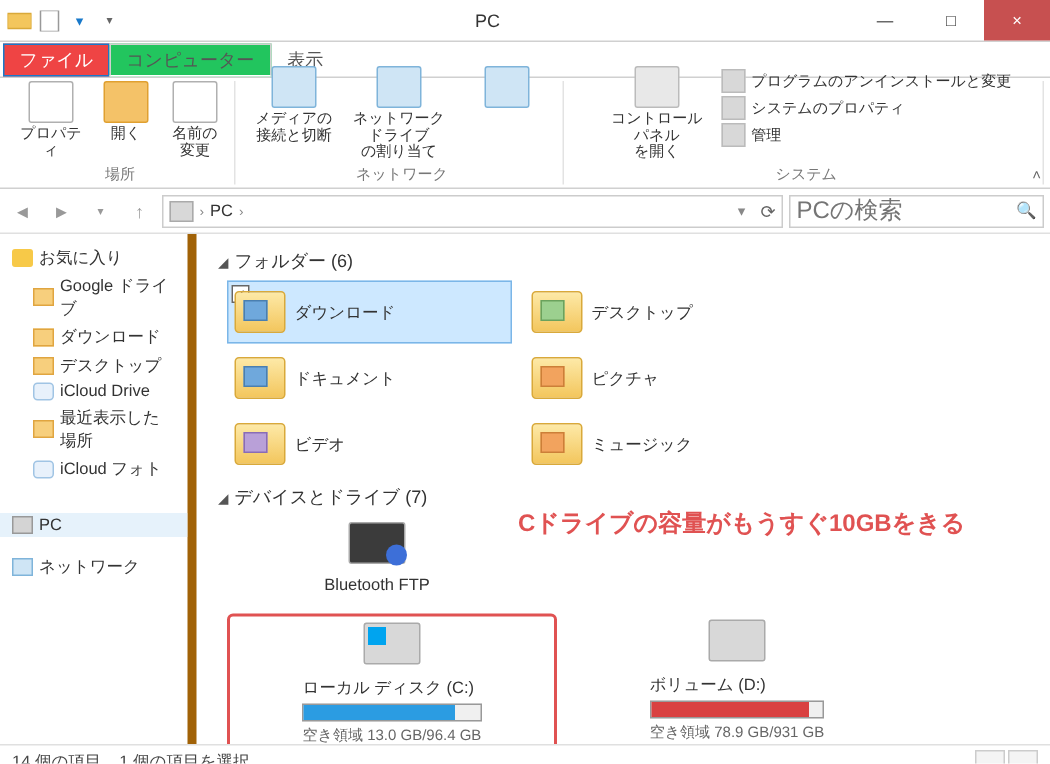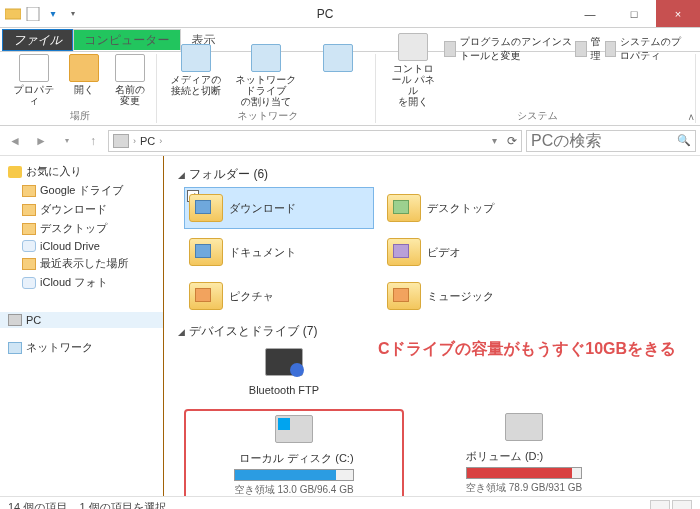--- a/index.html
+++ b/index.html
@@ -8,21 +8,21 @@
 .titlebar { height: 28px; background: #fff; border-bottom: 1px solid #d0d0d0; display: flex; align-items: center; }
 .titlebar .left-icons { display: flex; align-items: center; gap: 2px; padding-left: 4px; }
 .titlebar .tb-icon { width: 18px; height: 18px; display: flex; align-items: center; justify-content: center; }
 .titlebar .title { flex: 1; text-align: center; font-size: 12px; }
 .titlebar .win-controls { display: flex; height: 100%; }
 .titlebar .win-btn { width: 44px; display: flex; align-items: center; justify-content: center; font-size: 11px; }
 .titlebar .win-close { background: #c75050; color: #fff; }
 
 .tabs-row { height: 24px; display: flex; align-items: flex-end; border-bottom: 1px solid #d0d0d0; padding-left: 2px; }
 .tab { height: 22px; padding: 0 10px; display: flex; align-items: center; border: 1px solid transparent; font-size: 12px; }
-.tab.active-file { background: #404040; color: #fff; border-color: #1979ca; font-style: italic; }
+.tab.active-file { background: #ef4444; color: #fff; border-color: #1979ca; }
 .tab.plain { color: #555; }
 
 .ribbon { height: 74px; display: flex; background: #fff; border-bottom: 1px solid #d0d0d0; padding: 2px 4px; gap: 4px; position: relative;}
 .rgroup { display: flex; flex-direction: column; align-items: center; justify-content: flex-end; padding: 0 8px; border-right: 1px solid #e3e3e3; }
 .rgroup:last-child { border-right: none; }
 .rgroup-inner { display: flex; gap: 6px; flex: 1; align-items: flex-start; }
 .rgroup-label { font-size: 10px; color: #777; padding-top: 2px; }
 .rbtn-big { display: flex; flex-direction: column; align-items: center; width: 44px; gap: 2px; }
 .rbtn-big .icon { width: 30px; height: 28px; background: #f4c268; border: 1px solid #e0a030; border-radius: 2px; }
 .rbtn-big.prop .icon { background: #fff; border: 1px solid #b0b0b0; }
@@ -36,21 +36,21 @@
 .navbar { height: 30px; display: flex; align-items: center; border-bottom: 1px solid #e0e0e0; padding: 0 4px; gap: 4px; }
 .nav-arrow { width: 22px; height: 22px; display: flex; align-items: center; justify-content: center; color: #999; }
 .addr-box { flex: 1; height: 22px; border: 1px solid #ccc; display: flex; align-items: center; padding: 0 4px; gap: 4px; }
 .addr-box .pc-ico { width: 16px; height: 14px; background: #d8d8d8; border: 1px solid #aaa; }
 .addr-text { font-size: 11px; }
 .search-box { width: 170px; height: 22px; border: 1px solid #ccc; display: flex; align-items: center; padding: 0 4px; gap: 4px; }
 .search-box input { border: none; outline: none; width: 100%; font-size: 16px; }
 .search-box .sico { color: #888; font-size: 11px; }
 
 .body-row { display: flex; height: 340px; }
-.sidebar { width: 164px; border-right: 1px solid #a16207; overflow: auto; padding: 6px 0; }
+.sidebar { width: 131px; border-right: 6px solid #a16207; overflow: auto; padding: 6px 0; }
 .tree-item { display: flex; align-items: center; gap: 4px; padding: 2px 8px; font-size: 11px; color: #333; }
 .tree-item.indent { padding-left: 22px; }
 .tree-ico { width: 14px; height: 12px; flex-shrink: 0; }
 .ico-star { background: #f7c948; border-radius: 2px; }
 .ico-folder { background: #f7cf7d; border: 1px solid #e0a540; }
 .ico-pc { background: #d4d4d4; border: 1px solid #999; }
 .ico-net { background: #cfe5f5; border: 1px solid #7fb4da; }
 .ico-cloud { background: #e8f1fb; border: 1px solid #a0c4e4; border-radius: 3px; }
 .tree-group-gap { height: 10px; }
 
@@ -65,21 +65,21 @@
 .folder-ico { width: 34px; height: 28px; flex-shrink: 0; position: relative; }
 .folder-ico .folder-bg { position: absolute; inset: 0; background: linear-gradient(#fde9a7,#f3c65d); border: 1px solid #d9a93a; border-radius: 3px; }
 .folder-ico .inset { position: absolute; left: 6px; top: 6px; width: 16px; height: 14px; background: #6fa8dc; border: 1px solid #4a7fb0; }
 .folder-ico .inset.green { background:#9cd08f; border-color:#6ba25d;}
 .folder-ico .inset.purple { background:#b9a0d8; border-color:#8a6cb5;}
 .folder-ico .inset.orange { background:#f2a35e; border-color:#cc7f38;}
 .folder-label { font-size: 11px; }
 
 .drive-grid { display: flex; flex-wrap: wrap; gap: 6px 10px; padding-left: 14px; }
 .drive-item { width: 220px; display: flex; align-items: center; gap: 8px; padding: 4px; flex-direction: column; }
-.drive-item.highlight { border: 2px solid #e05252; border-radius: 4px; text-align: right; }
+.drive-item.highlight { border: 2px solid #e05252; border-radius: 4px; }
 .drive-ico { width: 38px; height: 28px; flex-shrink: 0; background: #d8d8d8; border: 1px solid #aaa; border-radius: 2px; position: relative; }
 .drive-ico.bt::after { content: ""; position: absolute; right: -2px; bottom: -2px; width: 14px; height: 14px; background: #3d6fd8; border-radius: 50%; }
 .drive-ico.win::after { content: ""; position: absolute; left: 2px; top: 2px; width: 12px; height: 12px; background:#00a4ef; }
 .drive-ico.bd { background: linear-gradient(#f2f2f2,#c8c8c8); }
 .drive-info { flex: 1; }
 .drive-name { font-size: 11px; margin-bottom: 3px; }
 .drive-bar { height: 12px; border: 1px solid #999; background: #f0f0f0; margin-bottom: 2px; position: relative; }
 .drive-bar .fill { height: 100%; }
 .fill.blue { background: #2b9ce2; }
 .fill.red { background: #d94141; }
@@ -162,32 +162,32 @@
     <div class="rgroup-label">ネットワーク</div>
   </div>
 
   <div class="rgroup" style="flex:1">
     <div class="rgroup-inner" style="align-items:flex-start">
       <div class="rbtn-big sys" style="width:74px">
           <div class="icon"></div>
           <span style="white-space:pre-line">コントロール パネル
 を開く</span>
         </div>
-      <div style="display:flex;flex-direction:row;padding-top:2px">
+      <div style="display:flex;flex-direction:column;padding-top:2px">
         <div class="rline">
             <div class="smico"></div>
             <span>プログラムのアンインストールと変更</span>
           </div>
         <div class="rline">
             <div class="smico"></div>
-            <span>管理</span>
+            <span>システムのプロパティ</span>
           </div>
         <div class="rline">
             <div class="smico"></div>
-            <span>システムのプロパティ</span>
+            <span>管理</span>
           </div>
       </div>
     </div>
     <div class="rgroup-label">システム</div>
   </div>
   <div class="ribbon-collapse">˄</div>
 </div>
 
 <div class="navbar">
   <div class="nav-arrow">◄</div>
@@ -278,30 +278,30 @@
         <div class="folder-item">
           <div class="folder-ico">
             <div class="folder-bg"></div>
             <div class="inset "></div>
           </div>
           <div class="folder-label">ドキュメント</div>
         </div>
         <div class="folder-item">
           <div class="folder-ico">
             <div class="folder-bg"></div>
+            <div class="inset orange"></div>
+          </div>
+          <div class="folder-label">ピクチャ</div>
+        </div>
+        <div class="folder-item">
+          <div class="folder-ico">
+            <div class="folder-bg"></div>
             <div class="inset purple"></div>
           </div>
           <div class="folder-label">ビデオ</div>
-        </div>
-        <div class="folder-item">
-          <div class="folder-ico">
-            <div class="folder-bg"></div>
-            <div class="inset orange"></div>
-          </div>
-          <div class="folder-label">ピクチャ</div>
         </div>
         <div class="folder-item">
           <div class="folder-ico">
             <div class="folder-bg"></div>
             <div class="inset orange"></div>
           </div>
           <div class="folder-label">ミュージック</div>
         </div>
       </div>
 

